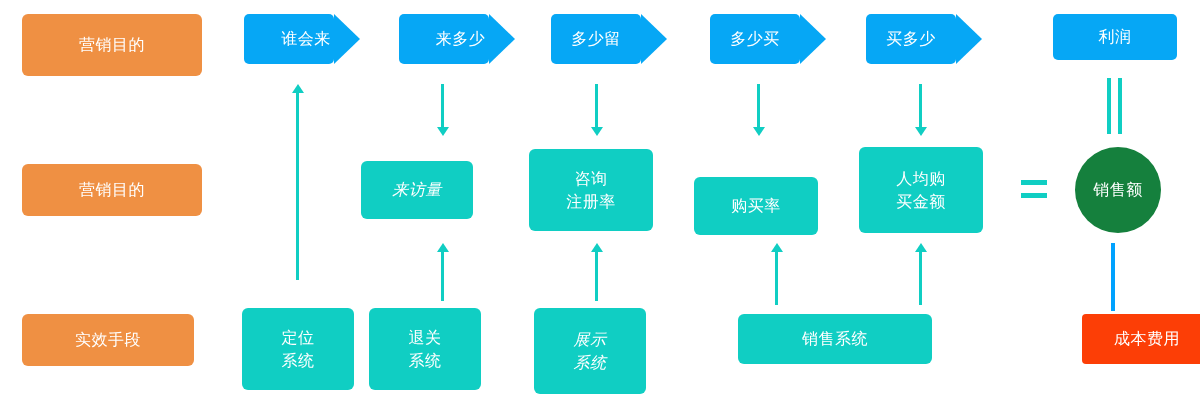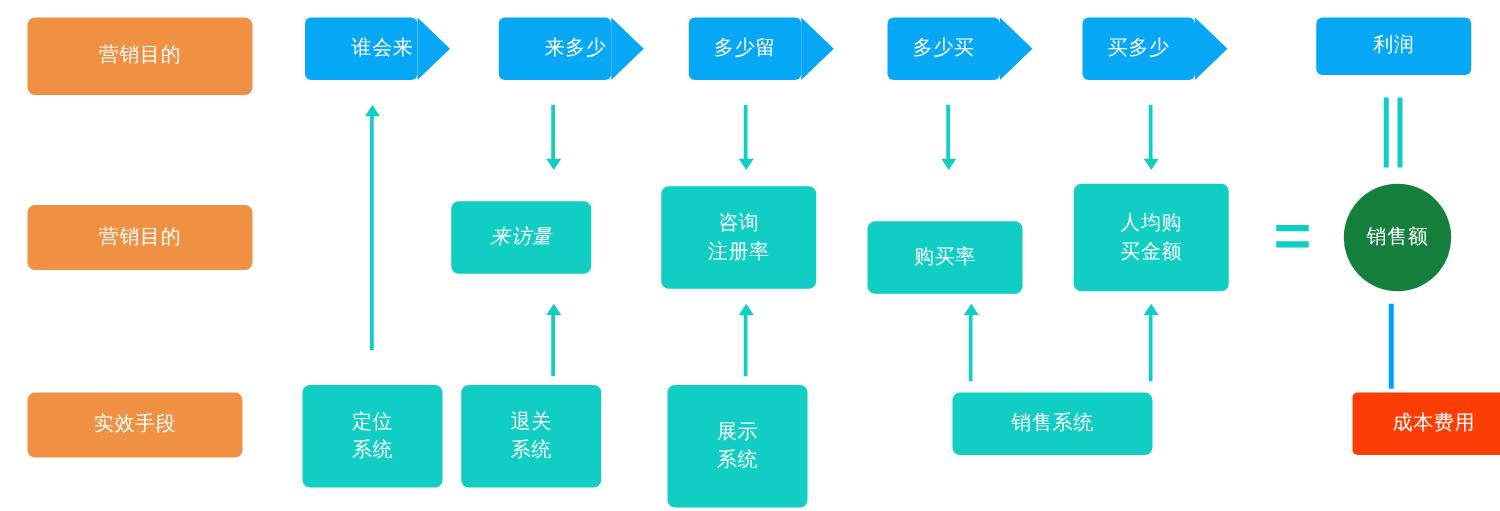--- a/index.html
+++ b/index.html
@@ -257,26 +257,26 @@
   <div class="node teal-box" style="left:242px; top:308px; width:112px; height:82px;text-align:right;">
     <span class="ln">定位</span>
     <span class="ln">系统</span>
   </div>
 
   <div class="node teal-box" style="left:369px; top:308px; width:112px; height:82px;">
     <span class="ln">退关</span>
     <span class="ln">系统</span>
   </div>
 
-  <div class="node teal-box" style="left:534px; top:308px; width:112px; height:98px;">
+  <div class="node teal-box" style="left:534px; top:308px; width:112px; height:86px;font-style:italic;">
     <span class="ln">展示</span>
     <span class="ln">系统</span>
   </div>
 
-  <div class="node teal-box" style="left:762px; top:314px; width:160px; height:50px;">
+  <div class="node teal-box" style="left:738px; top:314px; width:194px; height:50px;">
     <span class="ln">销售系统</span>
   </div>
 
   <div class="node red-box" style="left:1046px; top:314px; width:130px; height:50px;">
     <span class="ln">成本费用</span>
   </div>
 
 </div>
 
 </body></html>

